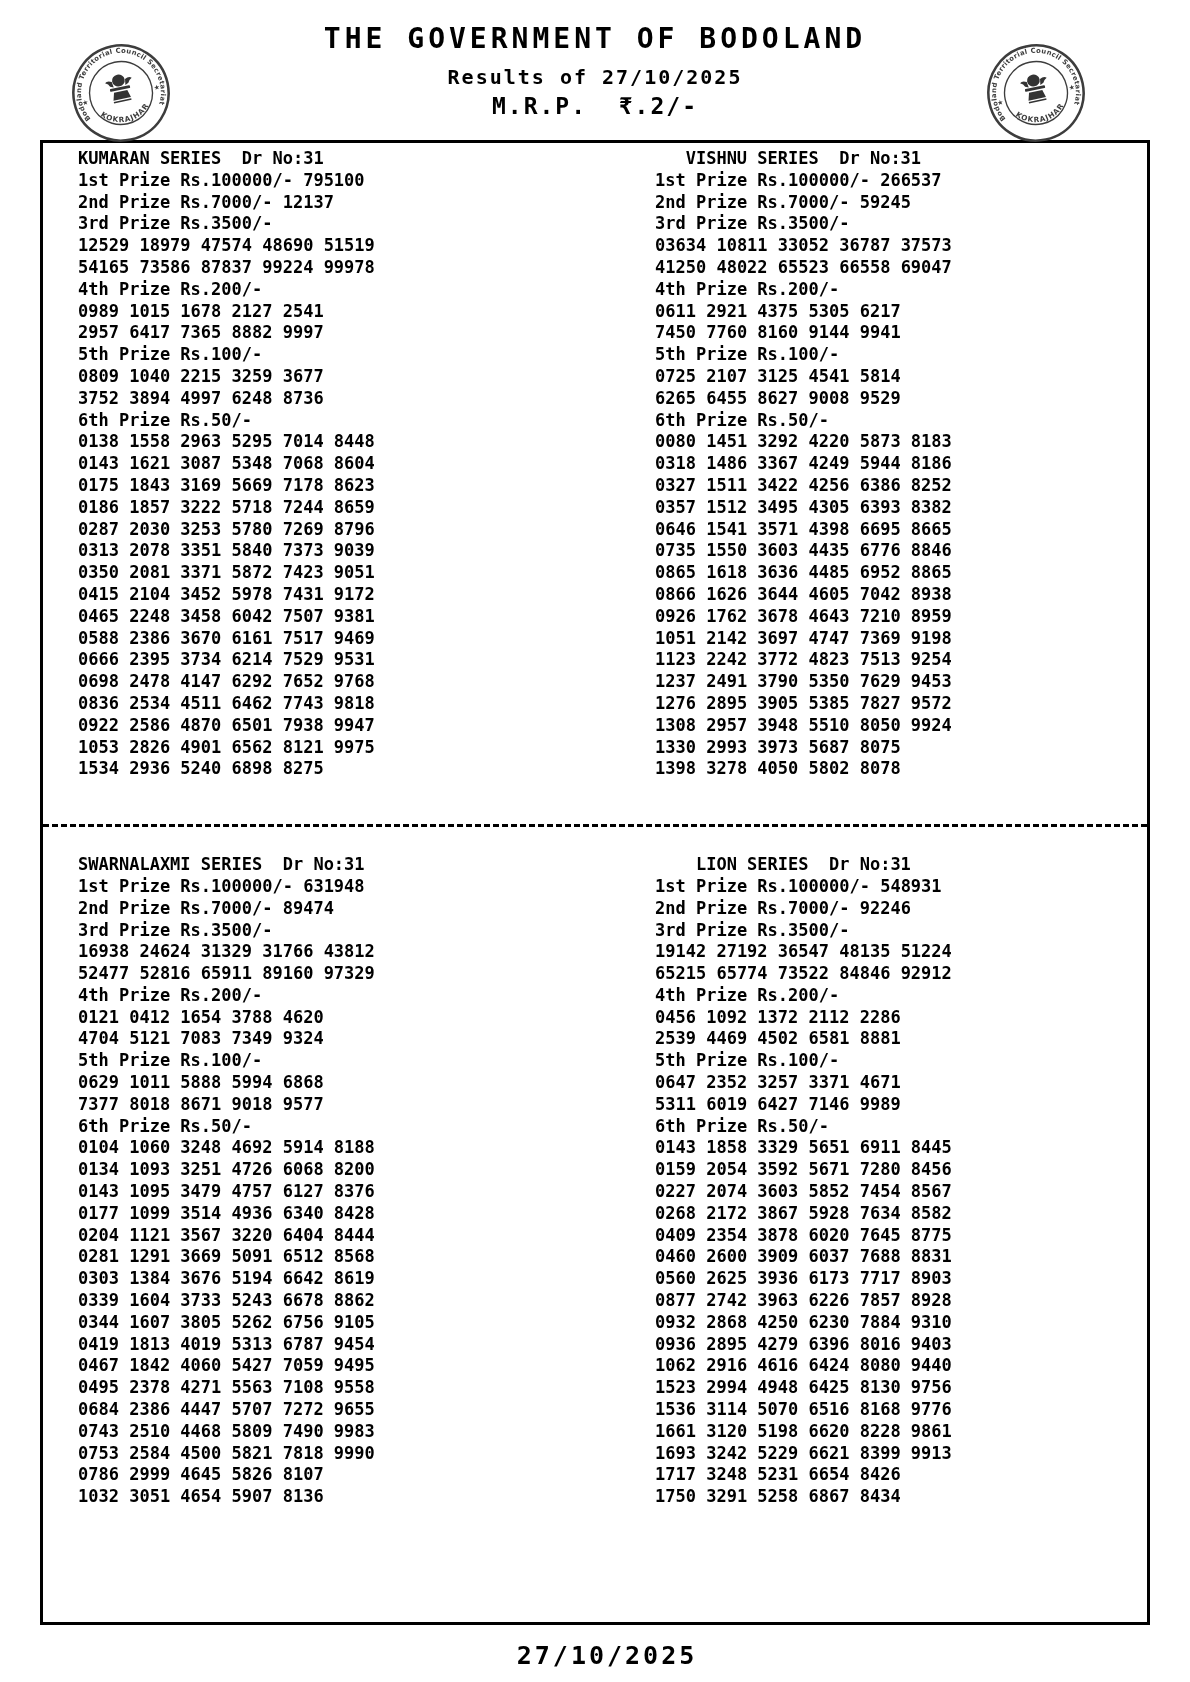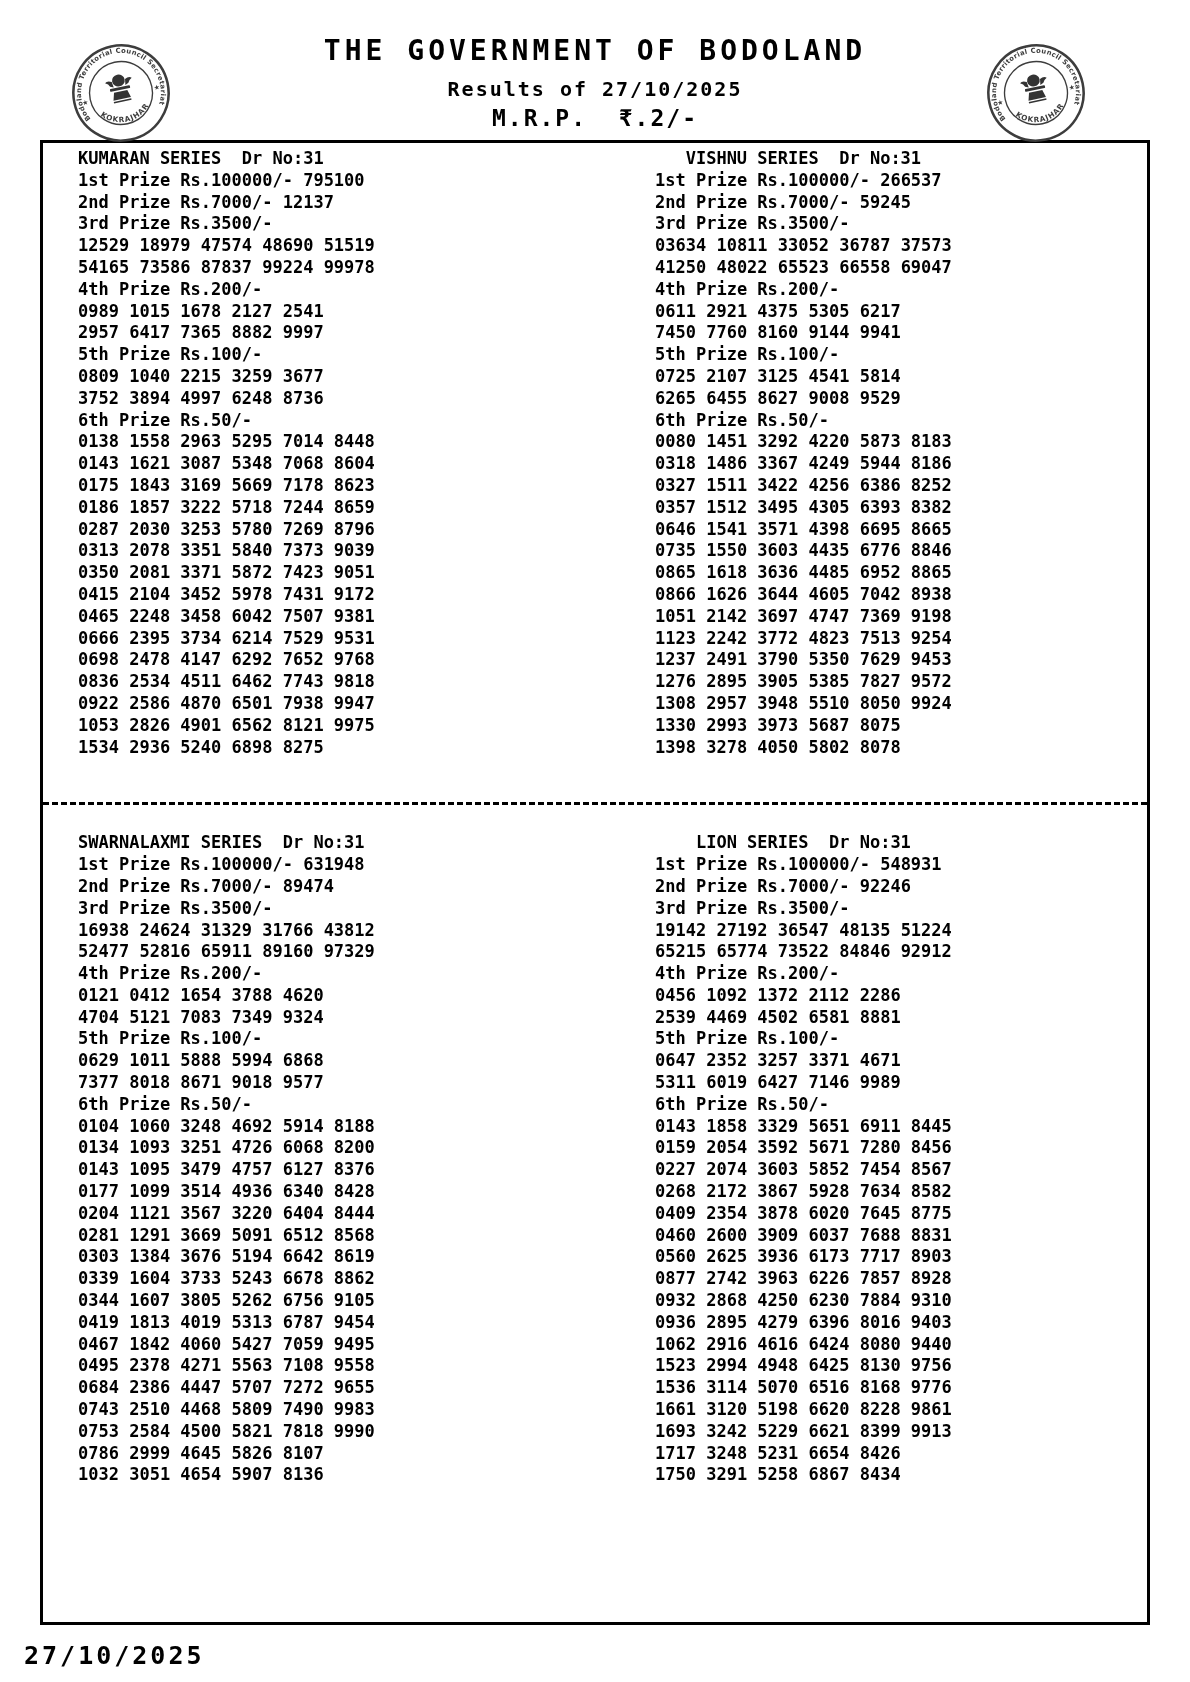--- a/index.html
+++ b/index.html
@@ -17,21 +17,21 @@
     font-weight: bold;
     overflow: hidden;
   }
   
   .header {
     position: relative;
     height: 140px;
   }
   .header-text {
     text-align: center;
-    padding-top: 34px;
+    padding-top: 22px;
   }
   .hdr-line { white-space: pre; }
   .doc-title {
     font-size: 28px;
     letter-spacing: 4px;
     line-height: 34px;
   }
   .doc-subtitle {
     font-size: 20px;
     letter-spacing: 2px;
@@ -79,21 +79,21 @@
   .line { white-space: pre; }
   .series-sep {
     grid-column: 1 / -1;
     border-top: 3px dashed #000;
     margin-top: 44px;
     margin-bottom: 27px;
     height: 0;
   }
   
   .footer-date {
-    text-align: left;
+    text-align: center;
     margin-top: 16px;
     font-size: 25px;
     letter-spacing: 3px;
     white-space: pre;
     margin-left: 24px;
   }
   .seal text {
     font-family: "DejaVu Sans", "Liberation Sans", sans-serif;
   }
 </style>
@@ -179,20 +179,21 @@
           <div class="line">6th Prize Rs.50/-</div>
           <div class="line">0138 1558 2963 5295 7014 8448</div>
           <div class="line">0143 1621 3087 5348 7068 8604</div>
           <div class="line">0175 1843 3169 5669 7178 8623</div>
           <div class="line">0186 1857 3222 5718 7244 8659</div>
           <div class="line">0287 2030 3253 5780 7269 8796</div>
           <div class="line">0313 2078 3351 5840 7373 9039</div>
           <div class="line">0350 2081 3371 5872 7423 9051</div>
           <div class="line">0415 2104 3452 5978 7431 9172</div>
           <div class="line">0465 2248 3458 6042 7507 9381</div>
+          <div class="line">0588 2386 3670 6161 7517 9469</div>
           <div class="line">0666 2395 3734 6214 7529 9531</div>
           <div class="line">0698 2478 4147 6292 7652 9768</div>
           <div class="line">0836 2534 4511 6462 7743 9818</div>
           <div class="line">0922 2586 4870 6501 7938 9947</div>
           <div class="line">1053 2826 4901 6562 8121 9975</div>
           <div class="line">1534 2936 5240 6898 8275</div>
         </div>
         <div class="series right-col">
           <div class="series-title">VISHNU SERIES  Dr No:31</div>
           <div class="line">1st Prize Rs.100000/- 266537</div>
@@ -208,20 +209,21 @@
           <div class="line">6265 6455 8627 9008 9529</div>
           <div class="line">6th Prize Rs.50/-</div>
           <div class="line">0080 1451 3292 4220 5873 8183</div>
           <div class="line">0318 1486 3367 4249 5944 8186</div>
           <div class="line">0327 1511 3422 4256 6386 8252</div>
           <div class="line">0357 1512 3495 4305 6393 8382</div>
           <div class="line">0646 1541 3571 4398 6695 8665</div>
           <div class="line">0735 1550 3603 4435 6776 8846</div>
           <div class="line">0865 1618 3636 4485 6952 8865</div>
           <div class="line">0866 1626 3644 4605 7042 8938</div>
+          <div class="line">0926 1762 3678 4643 7210 8959</div>
           <div class="line">1051 2142 3697 4747 7369 9198</div>
           <div class="line">1123 2242 3772 4823 7513 9254</div>
           <div class="line">1237 2491 3790 5350 7629 9453</div>
           <div class="line">1276 2895 3905 5385 7827 9572</div>
           <div class="line">1308 2957 3948 5510 8050 9924</div>
           <div class="line">1330 2993 3973 5687 8075</div>
           <div class="line">1398 3278 4050 5802 8078</div>
         </div>
         <div class="series-sep"></div>
         <div class="series">

